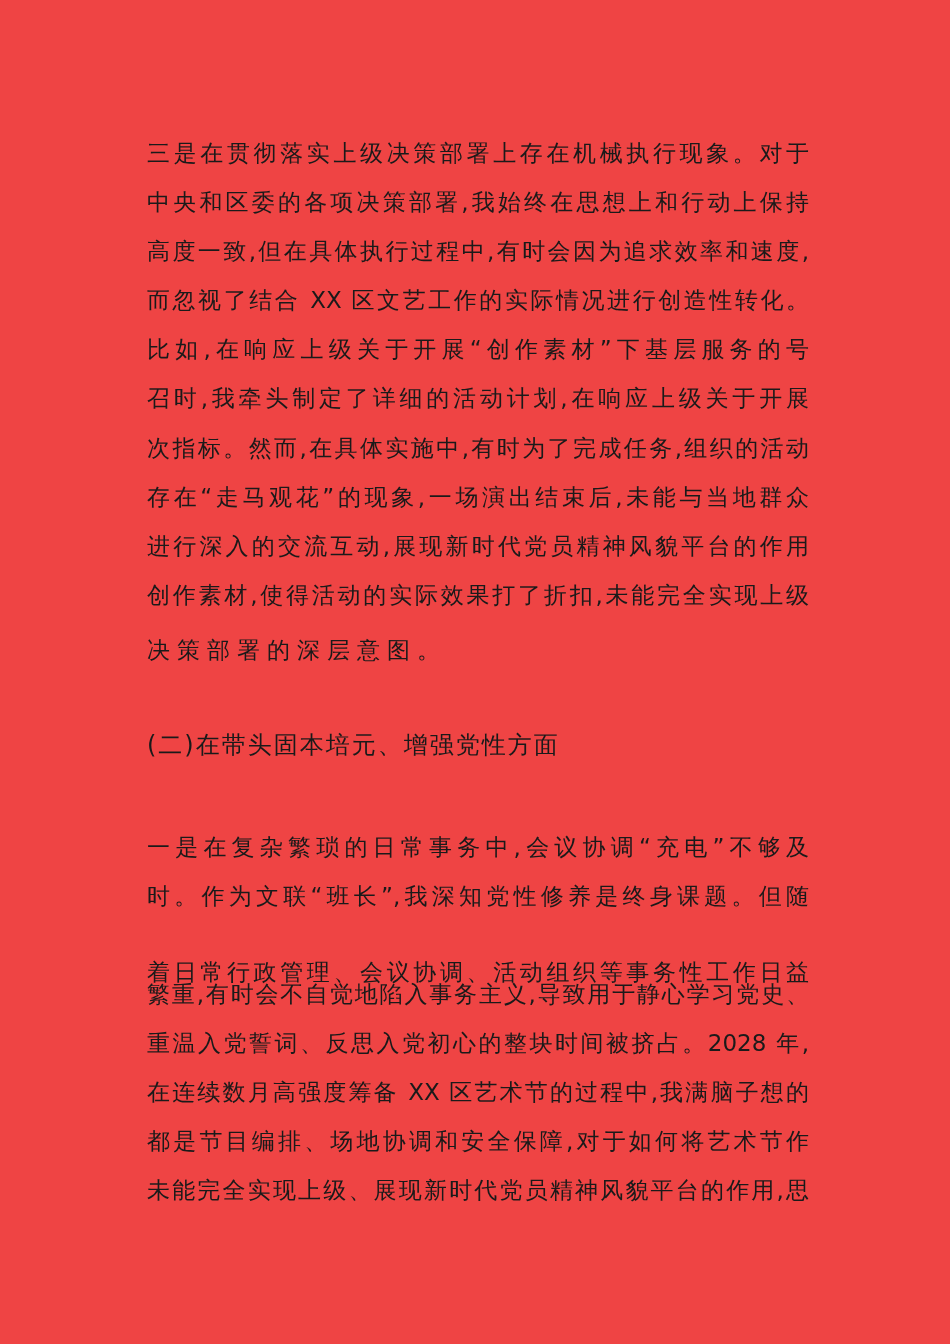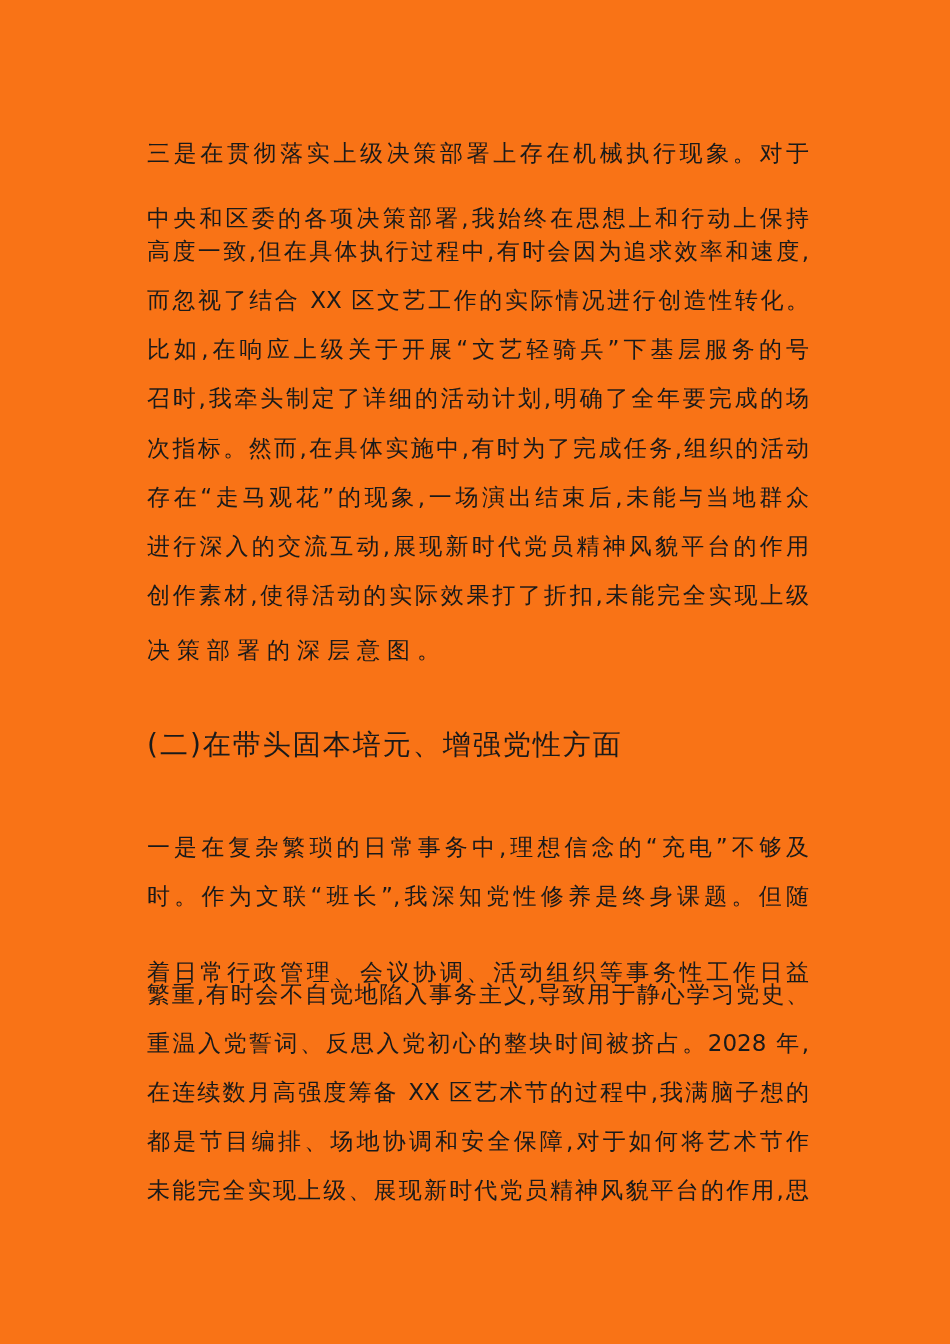--- a/index.html
+++ b/index.html
@@ -14,21 +14,21 @@
       overflow: hidden;
       font-family: "DejaVu Sans", "Liberation Sans", sans-serif;
       color: #1a1a1a;
     }
     .page {
       position: absolute;
       left: 0;
       top: 0;
       width: 950px;
       height: 1344px;
-      background: #f97316;
+      background: #ef4444;
     }
     .line {
       position: absolute;
       left: 147px;
       width: 662px;
       height: 36px;
       font-size: 23px;
       line-height: 36px;
       white-space: nowrap;
       text-align: justify;
@@ -36,49 +36,49 @@
       letter-spacing: 0;
     }
     .line.last {
       text-align-last: left;
       letter-spacing: 7px;
     }
     .heading {
       position: absolute;
       left: 147px;
       height: 36px;
-      font-size: 28px;
+      font-size: 24px;
       line-height: 36px;
       white-space: nowrap;
       letter-spacing: 2px;
     }
   </style>
 </head>
 <body>
 
 <div class="page">
 
   <div>
     <div class="line" style="top:135px">三是在贯彻落实上级决策部署上存在机械执行现象。对于</div>
-    <div class="line" style="top:200px">中央和区委的各项决策部署,我始终在思想上和行动上保持</div>
+    <div class="line" style="top:184px">中央和区委的各项决策部署,我始终在思想上和行动上保持</div>
     <div class="line" style="top:233px">高度一致,但在具体执行过程中,有时会因为追求效率和速度,</div>
     <div class="line" style="top:282px">而忽视了结合 XX 区文艺工作的实际情况进行创造性转化。</div>
-    <div class="line" style="top:331px">比如,在响应上级关于开展“文艺轻骑兵”下基层服务的号</div>
-    <div class="line" style="top:380px">召时,我牵头制定了详细的活动计划,明确了全年要完成的场</div>
+    <div class="line" style="top:331px">比如,在响应上级关于开展“创作素材”下基层服务的号</div>
+    <div class="line" style="top:380px">召时,我牵头制定了详细的活动计划,在响应上级关于开展</div>
     <div class="line" style="top:430px">次指标。然而,在具体实施中,有时为了完成任务,组织的活动</div>
     <div class="line" style="top:479px">存在“走马观花”的现象,一场演出结束后,未能与当地群众</div>
     <div class="line" style="top:528px">进行深入的交流互动,展现新时代党员精神风貌平台的作用</div>
     <div class="line" style="top:577px">创作素材,使得活动的实际效果打了折扣,未能完全实现上级</div>
     <div class="line last" style="top:632px">决策部署的深层意图。</div>
   </div>
 
   <div class="heading" style="top:727px">(二)在带头固本培元、增强党性方面</div>
 
   <div>
-    <div class="line" style="top:829px">一是在复杂繁琐的日常事务中,理想信念的“充电”不够及</div>
+    <div class="line" style="top:829px">一是在复杂繁琐的日常事务中,会议协调“充电”不够及</div>
     <div class="line" style="top:878px">时。作为文联“班长”,我深知党性修养是终身课题。但随</div>
     <div class="line" style="top:954px">着日常行政管理、会议协调、活动组织等事务性工作日益</div>
     <div class="line" style="top:976px">繁重,有时会不自觉地陷入事务主义,导致用于静心学习党史、</div>
     <div class="line" style="top:1025px">重温入党誓词、反思入党初心的整块时间被挤占。2028 年,</div>
     <div class="line" style="top:1074px">在连续数月高强度筹备 XX 区艺术节的过程中,我满脑子想的</div>
     <div class="line" style="top:1123px">都是节目编排、场地协调和安全保障,对于如何将艺术节作</div>
     <div class="line" style="top:1172px">未能完全实现上级、展现新时代党员精神风貌平台的作用,思</div>
   </div>
 
 </div>

